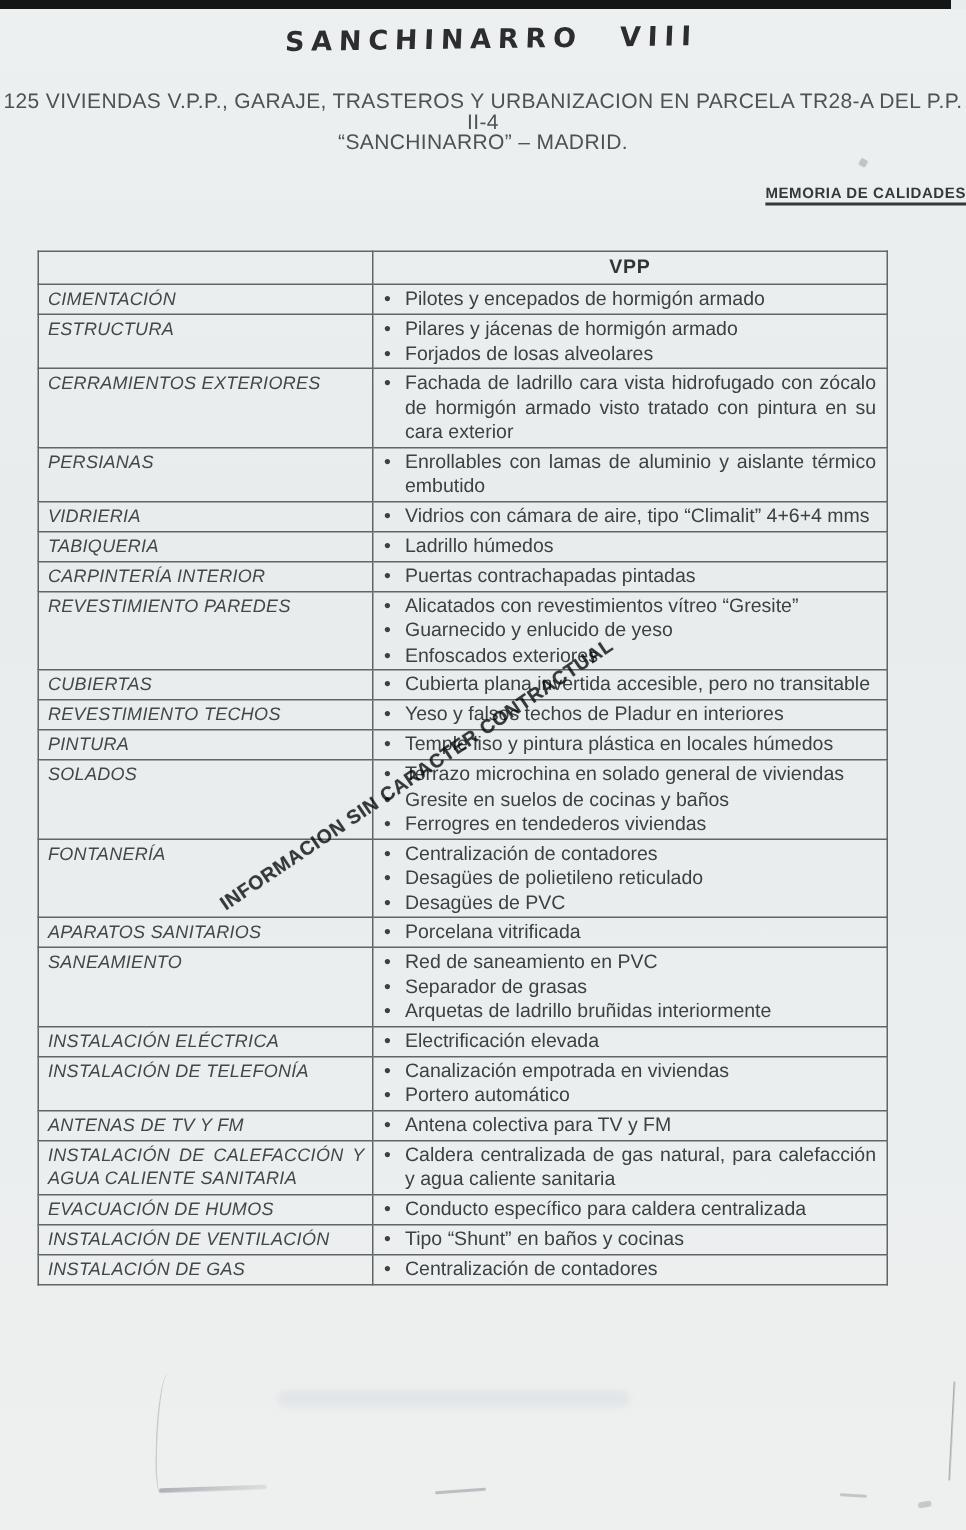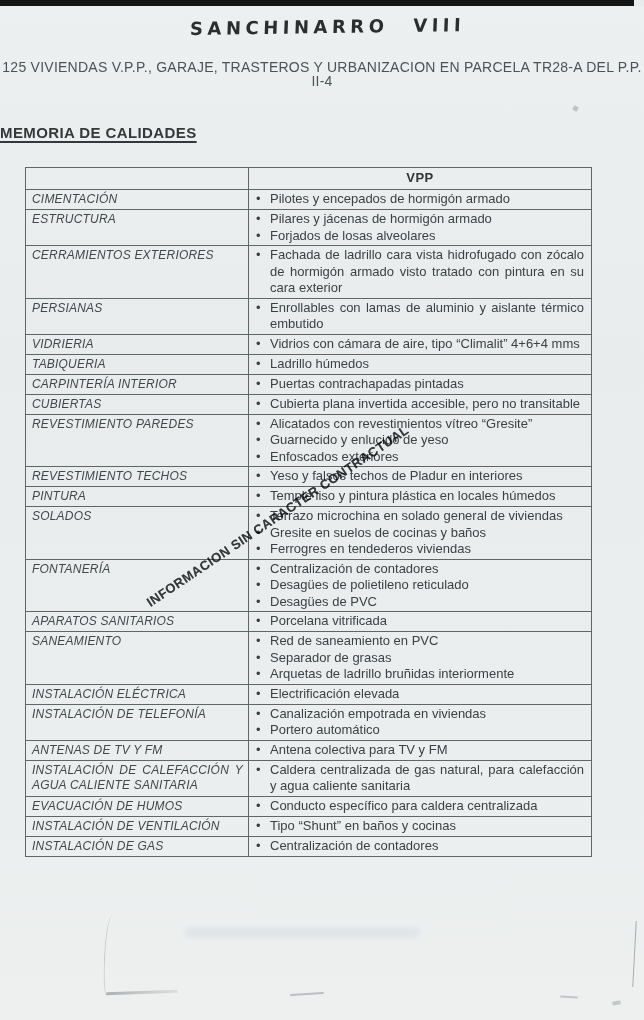--- a/index.html
+++ b/index.html
@@ -31,21 +31,21 @@
     transform:rotate(-0.8deg) skewX(-3deg);
     white-space:nowrap;
   }
   .subtitle{
     position:absolute;top:61px;left:0;width:644px;
     text-align:center;font-size:14px;line-height:13.5px;
     color:#4c5255;letter-spacing:0.25px;
   }
   .doc-title{
     position:absolute;top:124px;left:0;width:644px;
-    text-align:left;font-size:15px;font-weight:bold;
+    text-align:right;font-size:10px;font-weight:bold;
     letter-spacing:0.4px;color:#34383a;
   }
   .doc-title span{
     text-decoration:underline;text-underline-offset:3px;text-decoration-thickness:1.5px;
   }
   table.spec-table{
     position:absolute;top:167px;left:25px;width:562px;
     border-collapse:collapse;table-layout:fixed;
   }
   .spec-table th,.spec-table td{
@@ -122,20 +122,21 @@
 <body>
 
 <div class="paper">
 
   <div class="scan-bar-top"></div>
 
   <div class="handwritten">SANCHINARRO VIII</div>
 
   <div class="subtitle">
     <div>125 VIVIENDAS V.P.P., GARAJE, TRASTEROS Y URBANIZACION EN PARCELA TR28-A DEL P.P. II-4</div>
+    <div>“SANCHINARRO” – MADRID.</div>
   </div>
 
   <div class="doc-title">
     <span>MEMORIA DE CALIDADES</span>
   </div>
 
   <table class="spec-table">
     <thead>
       <tr>
         <th class="col-label"></th>
@@ -204,42 +205,42 @@
         <tr>
           <td class="col-label">CARPINTERÍA INTERIOR</td>
           <td class="col-items">
             <div class="bullet-item">
               <span class="bullet">•</span>
               <span class="bullet-text">Puertas contrachapadas pintadas</span>
             </div>
           </td>
         </tr>
         <tr>
+          <td class="col-label">REVESTIMIENTO PAREDES</td>
+          <td class="col-items">
+            <div class="bullet-item">
+              <span class="bullet">•</span>
+              <span class="bullet-text">Alicatados con revestimientos vítreo “Gresite”</span>
+            </div>
+            <div class="bullet-item">
+              <span class="bullet">•</span>
+              <span class="bullet-text">Guarnecido y enlucido de yeso</span>
+            </div>
+            <div class="bullet-item">
+              <span class="bullet">•</span>
+              <span class="bullet-text">Enfoscados exteriores</span>
+            </div>
+          </td>
+        </tr>
+        <tr>
           <td class="col-label">CUBIERTAS</td>
           <td class="col-items">
             <div class="bullet-item">
               <span class="bullet">•</span>
               <span class="bullet-text">Cubierta plana invertida accesible, pero no transitable</span>
-            </div>
-          </td>
-        </tr>
-        <tr>
-          <td class="col-label">REVESTIMIENTO PAREDES</td>
-          <td class="col-items">
-            <div class="bullet-item">
-              <span class="bullet">•</span>
-              <span class="bullet-text">Alicatados con revestimientos vítreo “Gresite”</span>
-            </div>
-            <div class="bullet-item">
-              <span class="bullet">•</span>
-              <span class="bullet-text">Guarnecido y enlucido de yeso</span>
-            </div>
-            <div class="bullet-item">
-              <span class="bullet">•</span>
-              <span class="bullet-text">Enfoscados exteriores</span>
             </div>
           </td>
         </tr>
         <tr>
           <td class="col-label">REVESTIMIENTO TECHOS</td>
           <td class="col-items">
             <div class="bullet-item">
               <span class="bullet">•</span>
               <span class="bullet-text">Yeso y falsos techos de Pladur en interiores</span>
             </div>

